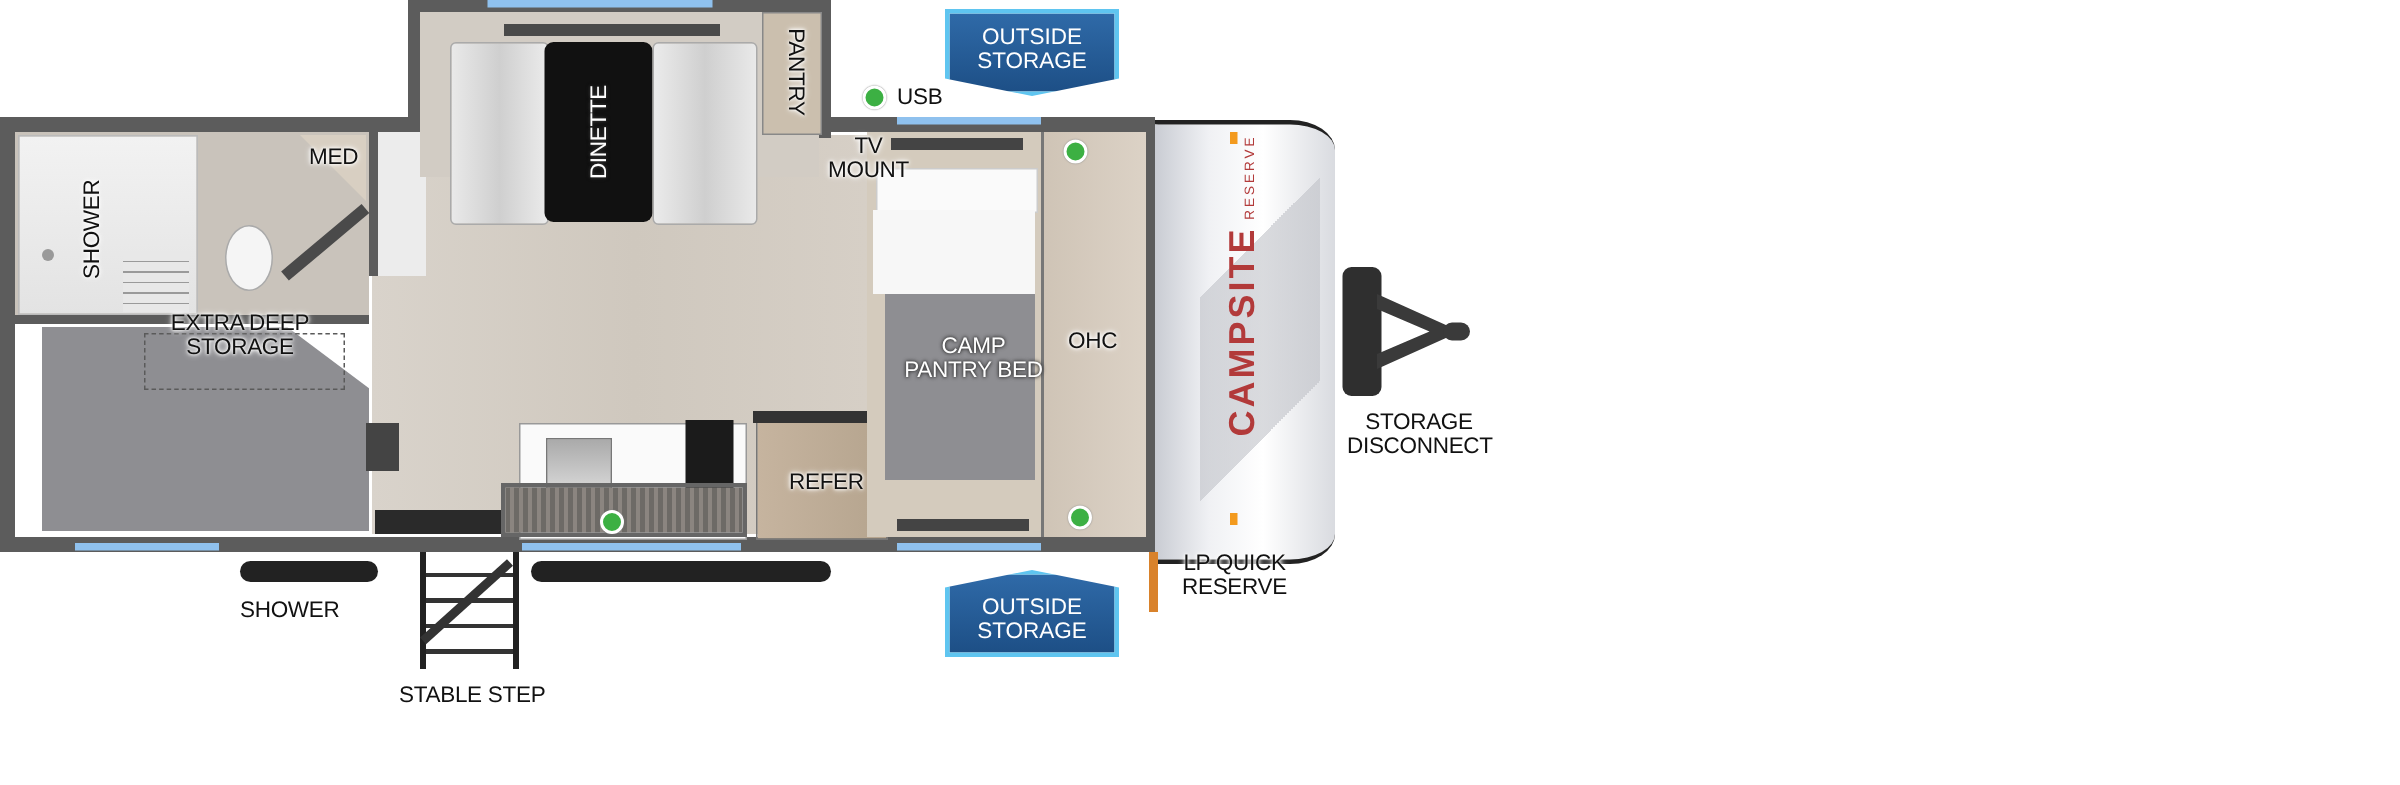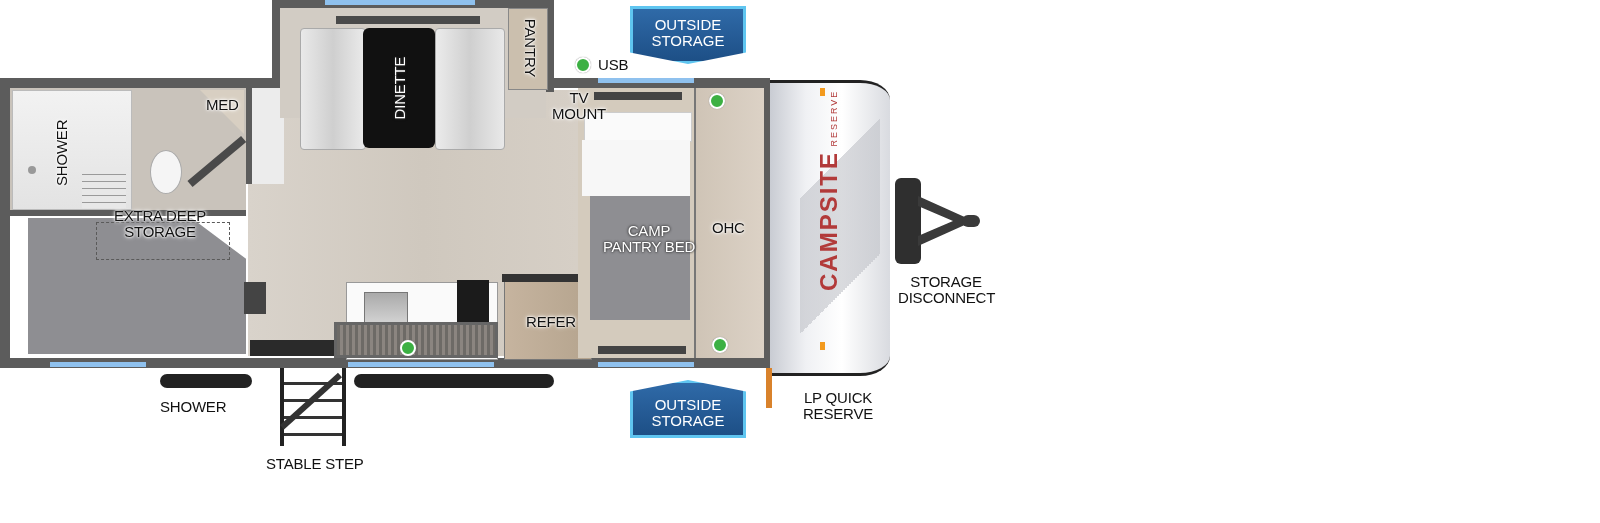--- a/index.html
+++ b/index.html
@@ -140,20 +140,20 @@
     <div>PANTRY BED</div>
   </div>
 
   <div class="lbl" style="left:712px;top:220px;">OHC</div>
 
   <div class="lbl" style="left:898px;top:274px;width:96px;">
     <div>STORAGE</div>
     <div>DISCONNECT</div>
   </div>
 
-  <div class="lbl" style="left:786px;top:390px;width:74px;margin-left:15px;">
+  <div class="lbl" style="left:786px;top:368px;width:74px;">
     <div>LP QUICK</div>
     <div>RESERVE</div>
   </div>
 
   <div class="lbl" style="left:160px;top:399px;">SHOWER</div>
   <div class="lbl" style="left:266px;top:456px;">STABLE STEP</div>
 </div>
 
 </body></html>

